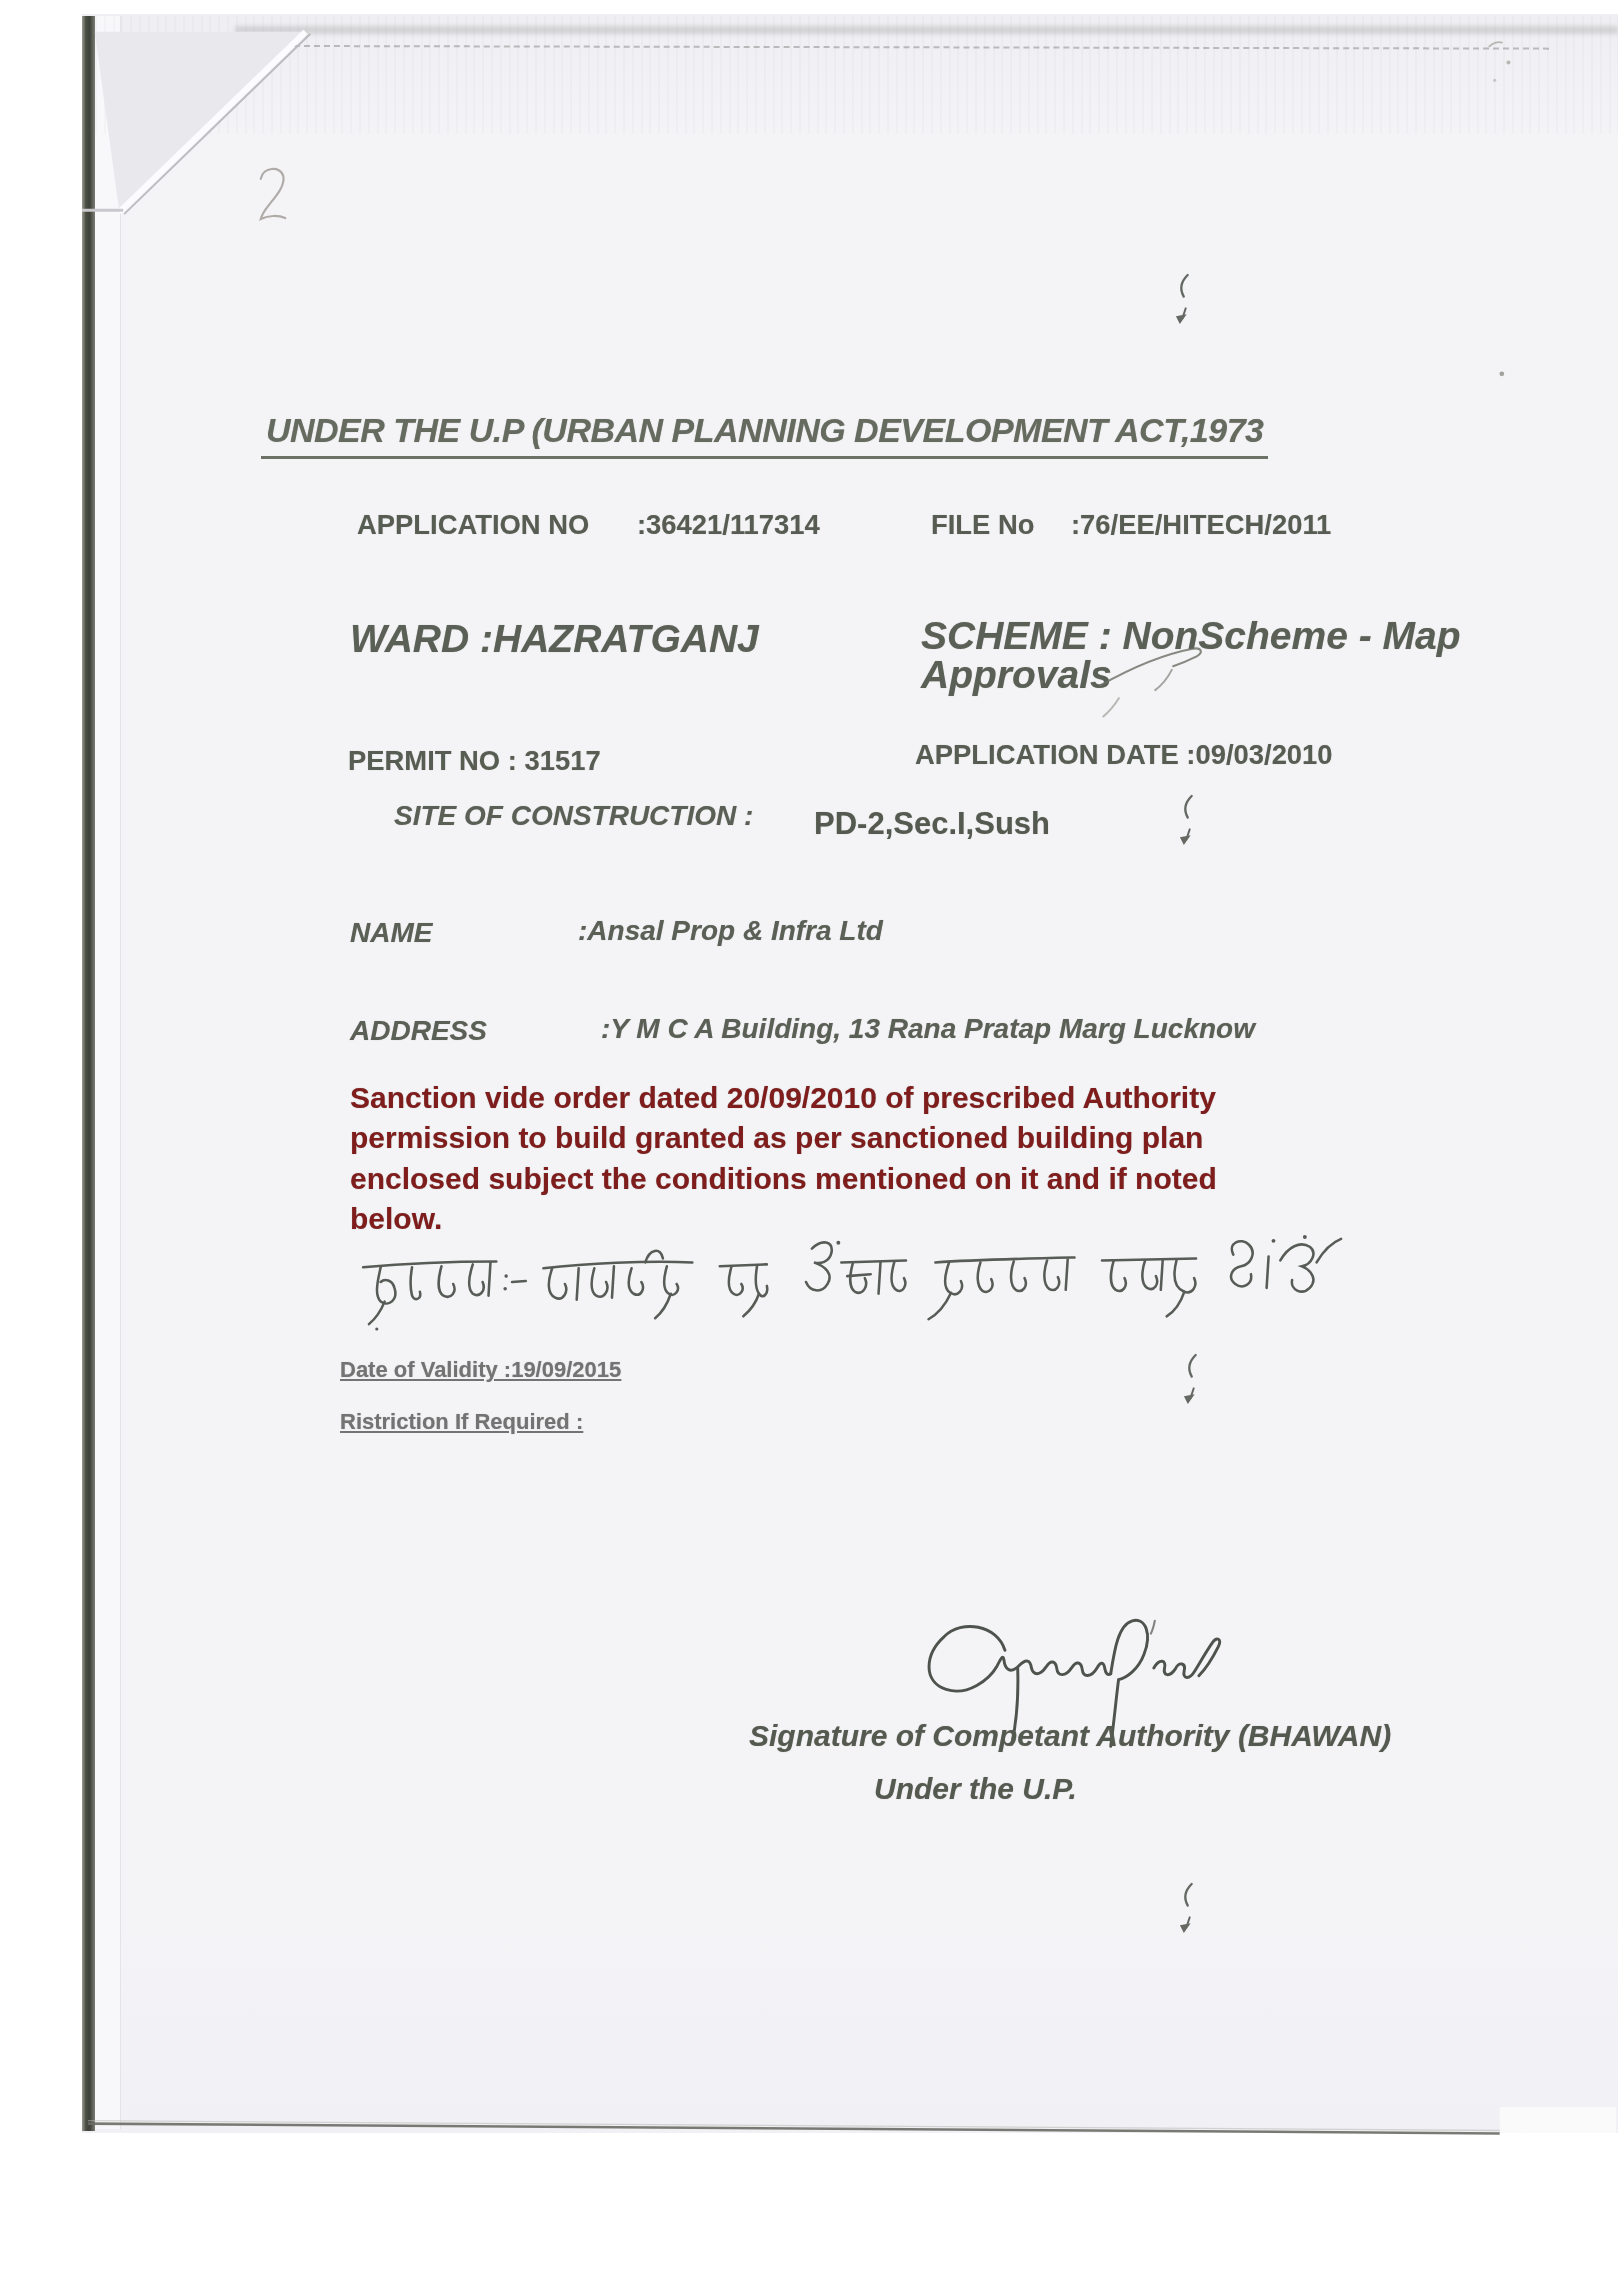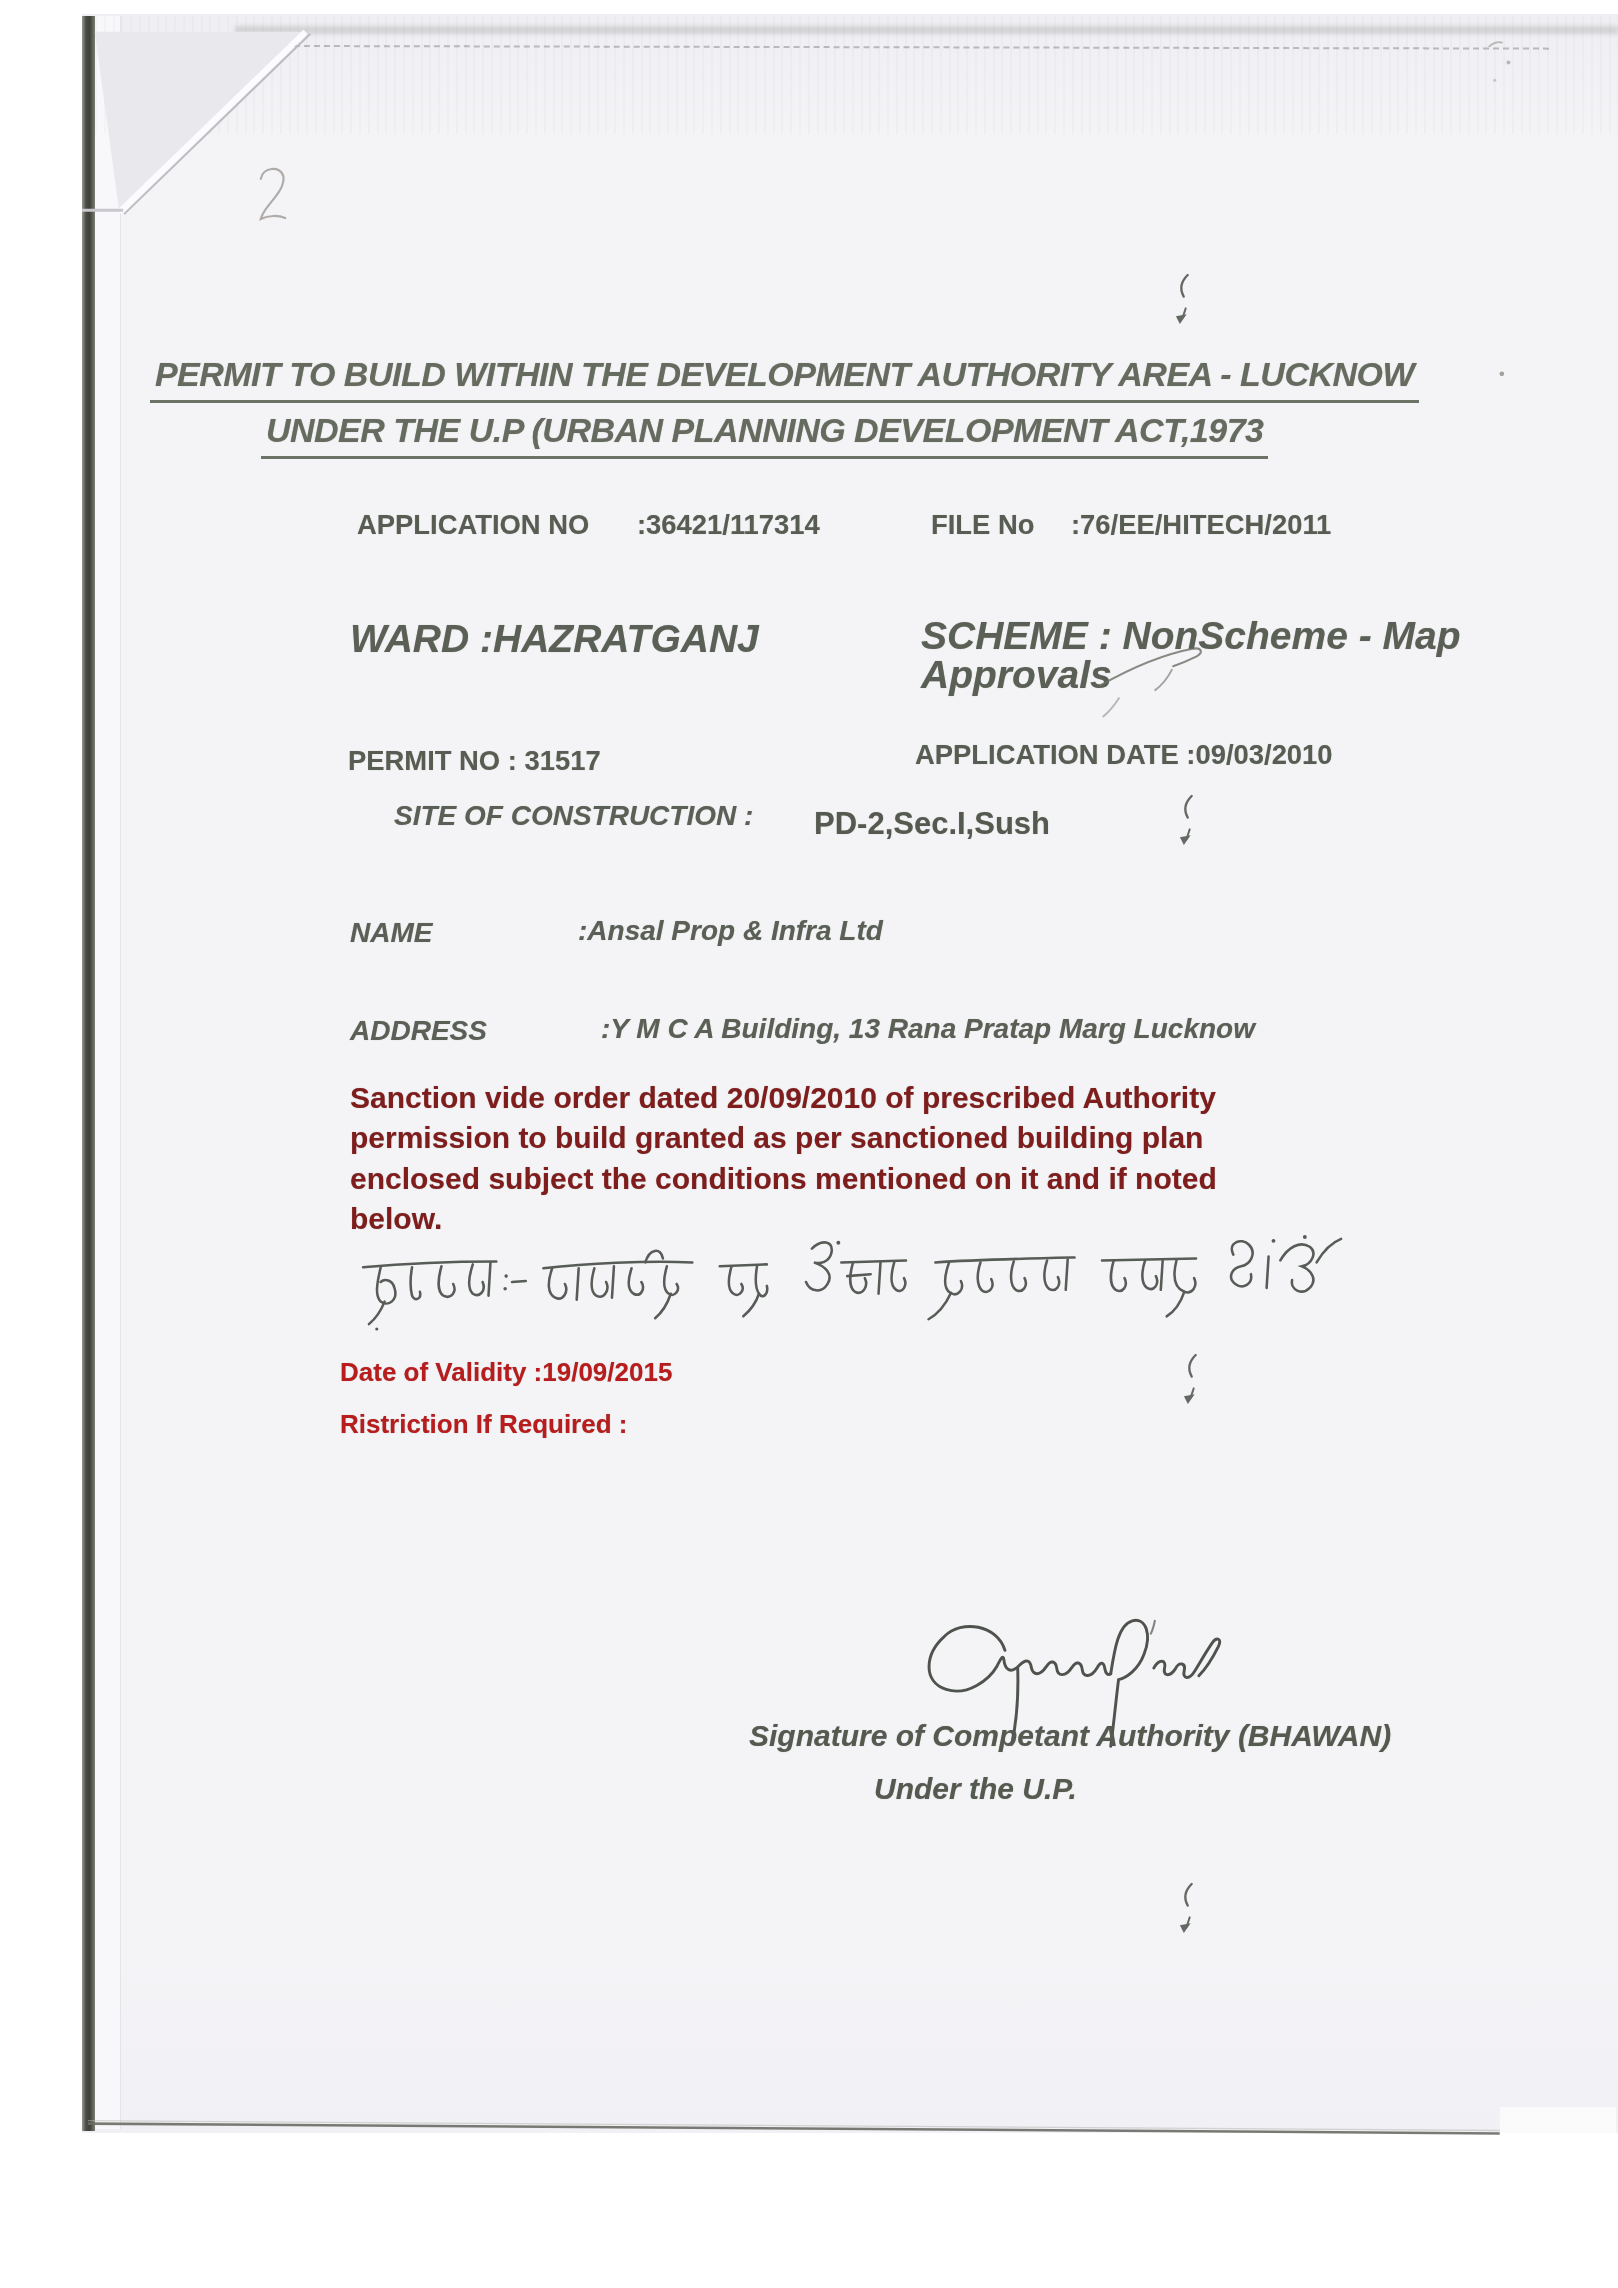--- a/index.html
+++ b/index.html
@@ -41,21 +41,21 @@
     font-style:italic;font-weight:700;font-size:34px;line-height:1.1;
     color:#666b60;letter-spacing:-0.5px;
     border-bottom:3.9px solid #6d7266;padding:0 4.9px 6.9px 4.9px;
     text-shadow:0 0 1px rgba(100,105,95,0.45);
   }
   .lbl{font-weight:700;font-size:27.4px;color:#585d53;text-shadow:0 0 1px rgba(95,100,90,0.4);}
   .iti{font-style:italic;font-weight:700;font-size:28px;color:#5b6056;text-shadow:0 0 1px rgba(95,100,90,0.4);}
   .iti30{font-style:italic;font-weight:700;font-size:39px;color:#5b6056;text-shadow:0 0 1px rgba(95,100,90,0.4);}
   .small-b{font-weight:700;font-size:31px;color:#555a50;text-shadow:0 0 1px rgba(95,100,90,0.4);}
   .para-line{font-weight:700;font-size:30px;line-height:40px;color:#7f1d1d;text-shadow:0 0 1px rgba(90,95,85,0.45);}
-  .bold27{font-weight:700;font-size:26px;color:#b91c1c;text-shadow:0 0 1px rgba(90,95,85,0.45);}
+  .bold27{font-weight:700;font-size:22px;color:#737373;text-shadow:0 0 1px rgba(90,95,85,0.45);text-decoration:underline;}
   .cap{font-style:italic;font-weight:700;font-size:30px;color:#555a50;text-shadow:0 0 1px rgba(90,95,85,0.45);}
   svg{display:block;}
 </style>
 </head>
 <body>
 
 <div id="screenshot">
 
   <div class="abs paper"></div>
   <div class="abs inner-band"></div>
@@ -83,21 +83,20 @@
 
   <svg class="abs" style="left:1475px;top:37px;" width="59" height="59" viewBox="0 0 60 60">
     <path d="M 14,10 C 18,6 24,4 28,6" stroke="#8f938b" stroke-width="2" fill="none" opacity="0.6"></path>
     <circle cx="34" cy="26" r="2" fill="#8f938b" opacity="0.6"></circle>
     <circle cx="20" cy="44" r="1.6" fill="#9b9e96" opacity="0.5"></circle>
   </svg>
   <svg class="abs" style="left:1494px;top:365px;" width="19.6" height="19.6" viewBox="0 0 20 20">
     <circle cx="8" cy="9" r="2.4" fill="#8a8f85" opacity="0.8"></circle>
   </svg>
 
-  <div class="abs nowrap title-line" style="left:150px;top:356px;">PERMIT TO BUILD WITHIN THE DEVELOPMENT AUTHORITY AREA - LUCKNOW</div>
   <div class="abs nowrap title-line" style="left:261px;top:412px;">UNDER THE U.P (URBAN PLANNING DEVELOPMENT ACT,1973</div>
 
   <div class="abs nowrap lbl" style="left:357px;top:509px;">APPLICATION NO</div>
   <div class="abs nowrap lbl" style="left:637px;top:509px;">:36421/117314</div>
   <div class="abs nowrap lbl" style="left:931px;top:509px;">FILE No</div>
   <div class="abs nowrap lbl" style="left:1071px;top:509px;">:76/EE/HITECH/2011</div>
 
   <div class="abs nowrap iti30" style="left:350px;top:617px;">WARD :HAZRATGANJ</div>
   <div class="abs nowrap iti30" style="left:921px;top:614px;">SCHEME : NonScheme - Map</div>
   <div class="abs nowrap iti30" style="left:921px;top:653px;">Approvals</div>

